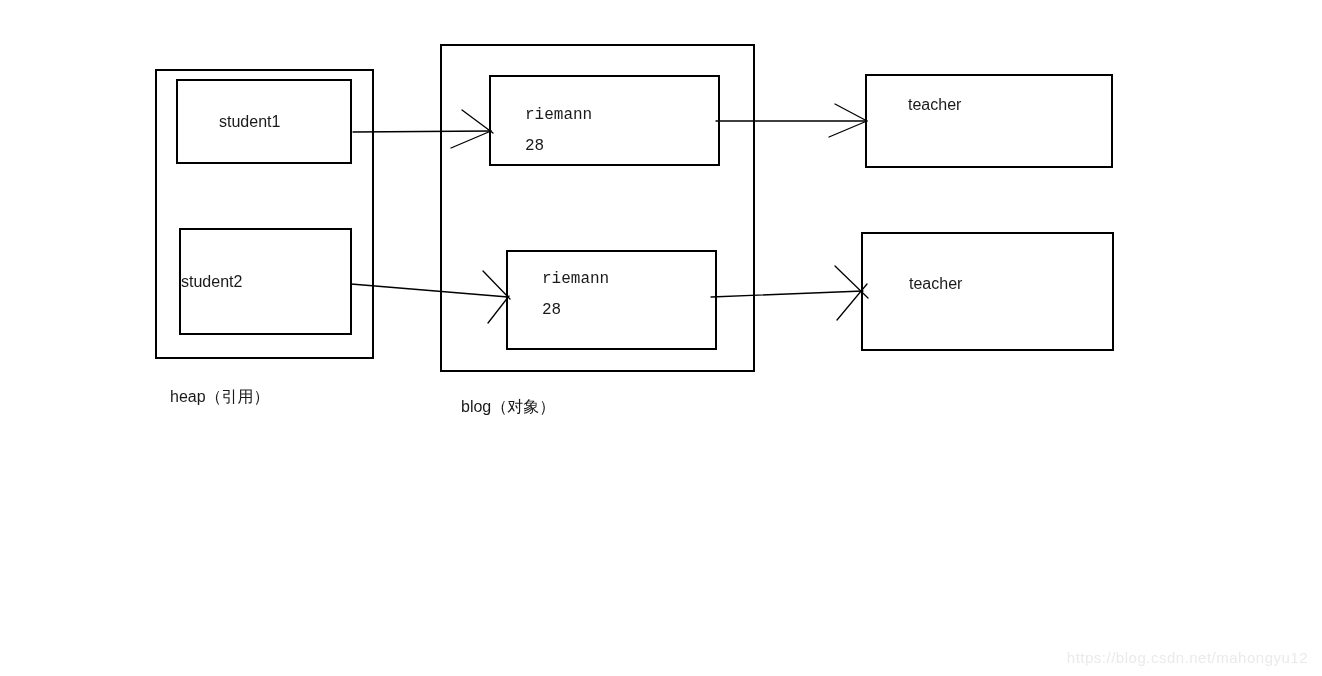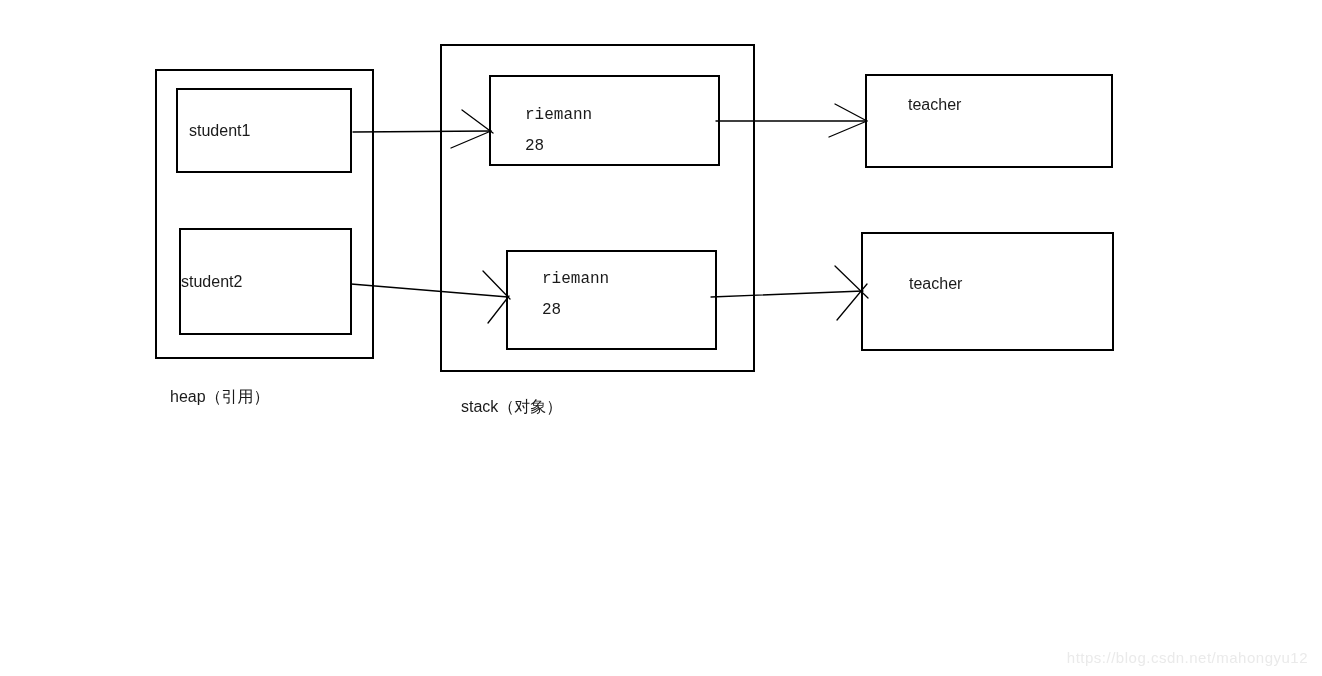--- a/index.html
+++ b/index.html
@@ -64,21 +64,21 @@
     stroke-linecap: round;
   }
 </style>
 </head>
 <body>
 
 <div class="canvas">
 
   <div class="container-box" style="left:155px; top:69px; width:219px; height:290px;"></div>
 
-  <div class="box vcenter" style="left:176px; top:88px; width:176px; height:85px; padding-left:11px;">
+  <div class="box vcenter" style="left:176px; top:79px; width:176px; height:85px; padding-left:41px;">
     <span>student1</span>
   </div>
 
   <div class="box vcenter" style="left:179px; top:228px; width:173px; height:107px; ">
     <span>student2</span>
   </div>
 
   <div class="container-box" style="left:440px; top:44px; width:315px; height:328px;"></div>
 
   <div class="box" style="left:489px; top:75px; width:231px; height:91px; padding-top:23px; padding-left:34px;">
@@ -94,21 +94,21 @@
   <div class="box" style="left:865px; top:74px; width:248px; height:94px; padding-top:20px; padding-left:41px;">
     <span>teacher</span>
   </div>
 
   <div class="box" style="left:861px; top:232px; width:253px; height:119px; padding-top:41px; padding-left:46px;">
     <span>teacher</span>
   </div>
 
   <div class="diagram-label" style="left:170px; top:387px;">heap（引用）</div>
 
-  <div class="diagram-label" style="left:461px; top:397px;">stack（对象）</div>
+  <div class="diagram-label" style="left:461px; top:397px;">blog（对象）</div>
 
   <svg class="arrows" width="1322" height="676" viewBox="0 0 1322 676">
 
     <g>
       <line x1="353" y1="132" x2="491" y2="131"></line>
       <line x1="462" y1="110" x2="493" y2="133"></line>
       <line x1="451" y1="148" x2="491" y2="131"></line>
     </g>
 
     <g>

